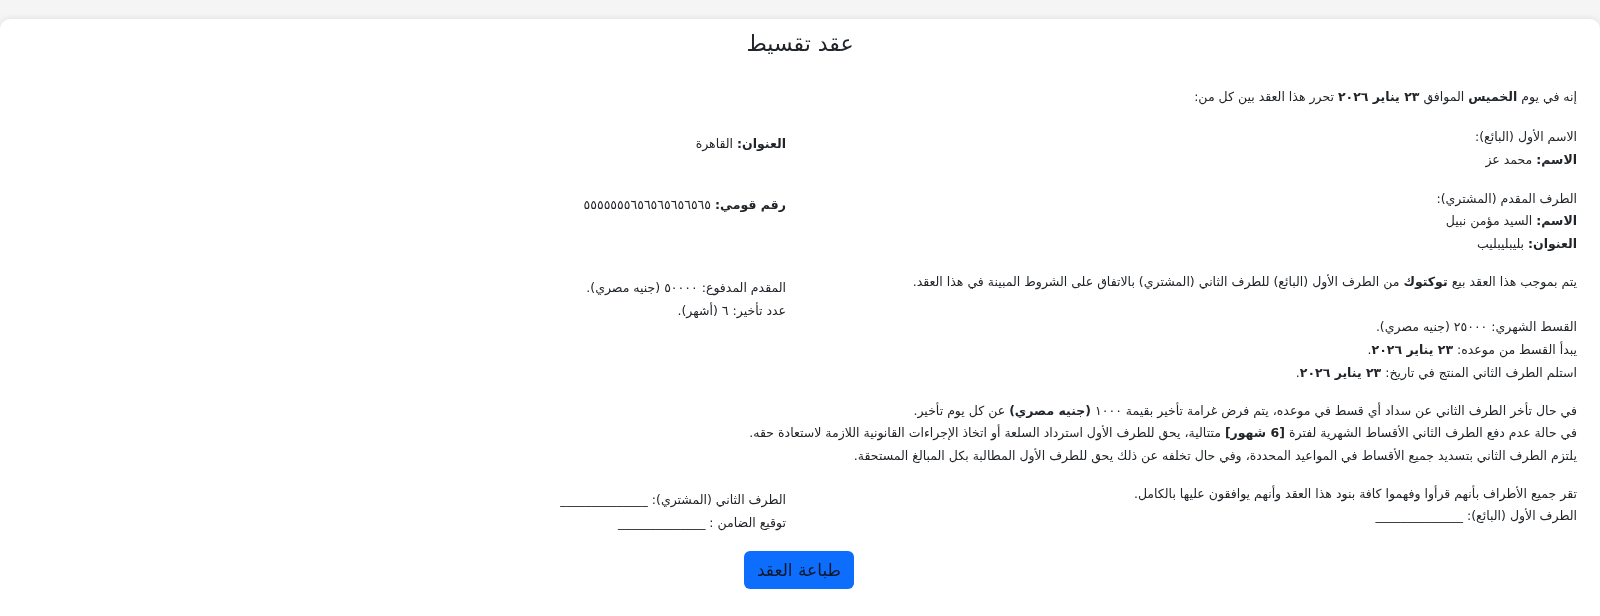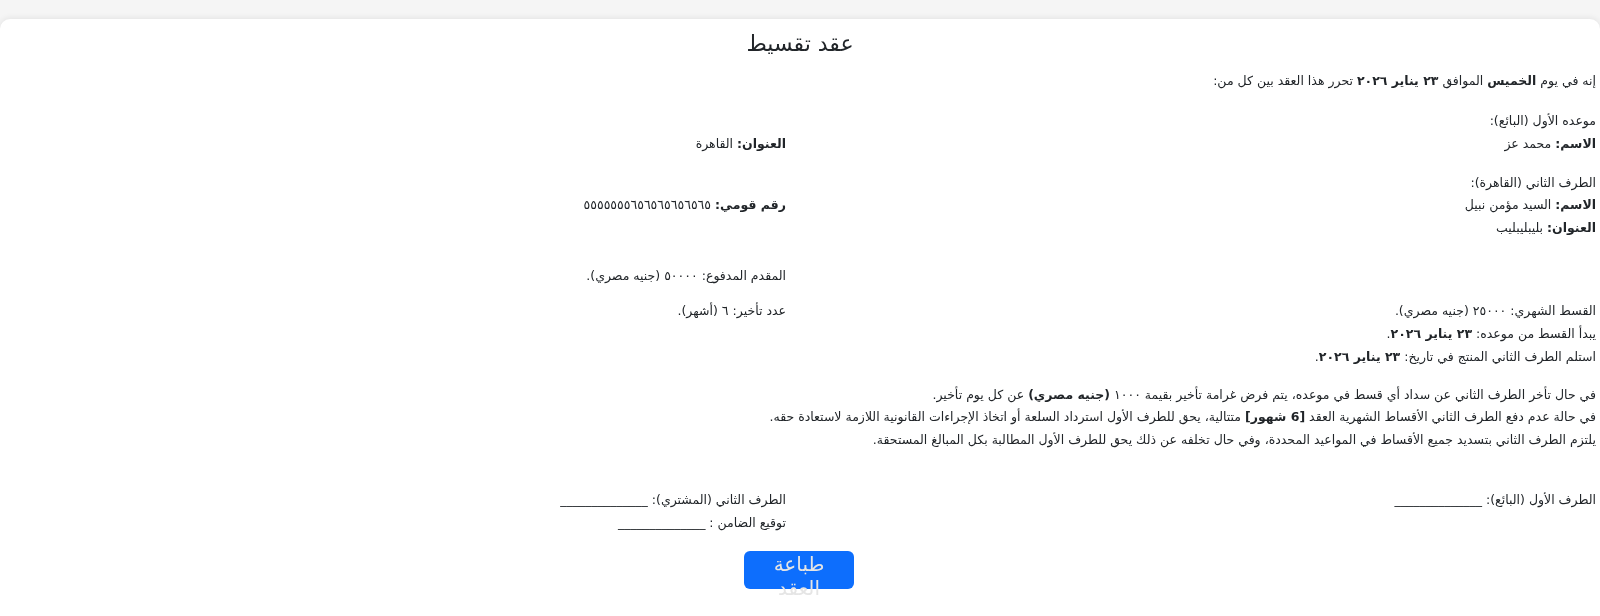--- a/index.html
+++ b/index.html
@@ -15,68 +15,73 @@
     box-shadow: 0 -1px 6px rgba(0,0,0,0.08);
   }
   .title {
     position: absolute; top: 12px; left: 0; width: 1600px; text-align: center;
     font-size: 22px; font-weight: 500; margin: 0;
   }
   .line {
     position: absolute; font-size: 12.5px; line-height: 18px; white-space: nowrap;
     direction: rtl;
   }
-  .r { right: 4px; }
+  .r { right: 23px; margin-top: 16px; }
   .l { right: 814px; }
   b { font-weight: bold; }
   .print-btn {
     position: absolute; left: 744px; top: 551px; width: 110px; height: 38px;
-    background: #0d6efd; color: #e5e5e5; border: none; border-radius: 6px;
-    font-size: 20px; font-family: "DejaVu Sans", sans-serif; cursor: pointer;
+    background: #0d6efd; color: #0f172a; border: none; border-radius: 6px;
+    font-size: 17px; font-family: "DejaVu Sans", sans-serif; cursor: pointer;
   }
 </style>
 </head>
 <body>
 
 <div class="card">
   <h1 class="title">عقد تقسيط</h1>
 
   <div class="line r" style="top:53px">
     <span>إنه في يوم</span>
     <b>الخميس</b>
     <span>الموافق</span>
     <b>٢٣ يناير ٢٠٢٦</b>
     <span>تحرر هذا العقد بين كل من:</span>
   </div>
 
-  <div class="line r" style="top:93px">موعده الأول (البائع):</div>
+  <div class="line r" style="top:93px">الاسم الأول (البائع):</div>
   <div class="line r" style="top:116px">
     <b>الاسم:</b>
     <span>محمد عز</span>
   </div>
   <div class="line l" style="top:116px">
     <b>العنوان:</b>
     <span>القاهرة</span>
   </div>
 
-  <div class="line r" style="top:155px">الطرف الثاني (القاهرة):</div>
+  <div class="line r" style="top:155px">الطرف المقدم (المشتري):</div>
   <div class="line r" style="top:177px">
     <b>الاسم:</b>
     <span>السيد مؤمن نبيل</span>
   </div>
   <div class="line l" style="top:177px">
     <b>رقم قومي:</b>
     <span>٥٥٥٥٥٥٥٦٥٦٥٦٥٦٥٦٥٦٥</span>
   </div>
   <div class="line r" style="top:200px">
     <b>العنوان:</b>
     <span>بليبليبليب</span>
   </div>
 
-  <div class="line l" style="top:248px">
+  <div class="line r" style="top:238px">
+    <span>يتم بموجب هذا العقد بيع</span>
+    <b>توكتوك</b>
+    <span>من الطرف الأول (البائع) للطرف الثاني (المشتري) بالاتفاق على الشروط المبينة في هذا العقد.</span>
+  </div>
+  <div class="line l" style="top:260px">
     <span>المقدم المدفوع:</span>
     <span>٥٠٠٠٠ (جنيه مصري).</span>
   </div>
   <div class="line r" style="top:283px">
     <span>القسط الشهري:</span>
     <span>٢٥٠٠٠ (جنيه مصري).</span>
   </div>
   <div class="line l" style="top:283px">
     <span>عدد تأخير:</span>
     <span>٦ (أشهر).</span>
@@ -89,24 +94,25 @@
     <span>استلم الطرف الثاني المنتج في تاريخ:</span>
     <b>٢٣ يناير ٢٠٢٦</b><span>.</span>
   </div>
 
   <div class="line r" style="top:367px">
     <span>في حال تأخر الطرف الثاني عن سداد أي قسط في موعده، يتم فرض غرامة تأخير بقيمة ١٠٠٠</span>
     <b>(جنيه مصري)</b>
     <span>عن كل يوم تأخير.</span>
   </div>
   <div class="line r" style="top:389px">
-    <span>في حالة عدم دفع الطرف الثاني الأقساط الشهرية العقد</span>
+    <span>في حالة عدم دفع الطرف الثاني الأقساط الشهرية لفترة</span>
     <b>[6 شهور]</b>
     <span>متتالية، يحق للطرف الأول استرداد السلعة أو اتخاذ الإجراءات القانونية اللازمة لاستعادة حقه.</span>
   </div>
   <div class="line r" style="top:412px">يلتزم الطرف الثاني بتسديد جميع الأقساط في المواعيد المحددة، وفي حال تخلفه عن ذلك يحق للطرف الأول المطالبة بكل المبالغ المستحقة.</div>
 
+  <div class="line r" style="top:450px">تقر جميع الأطراف بأنهم قرأوا وفهموا كافة بنود هذا العقد وأنهم يوافقون عليها بالكامل.</div>
   <div class="line r" style="top:472px">الطرف الأول (البائع): ______________</div>
   <div class="line l" style="top:472px">الطرف الثاني (المشتري): ______________</div>
   <div class="line l" style="top:495px">توقيع الضامن : ______________</div>
 </div>
 
 <button class="print-btn">طباعة العقد</button>
 
 </body></html>

